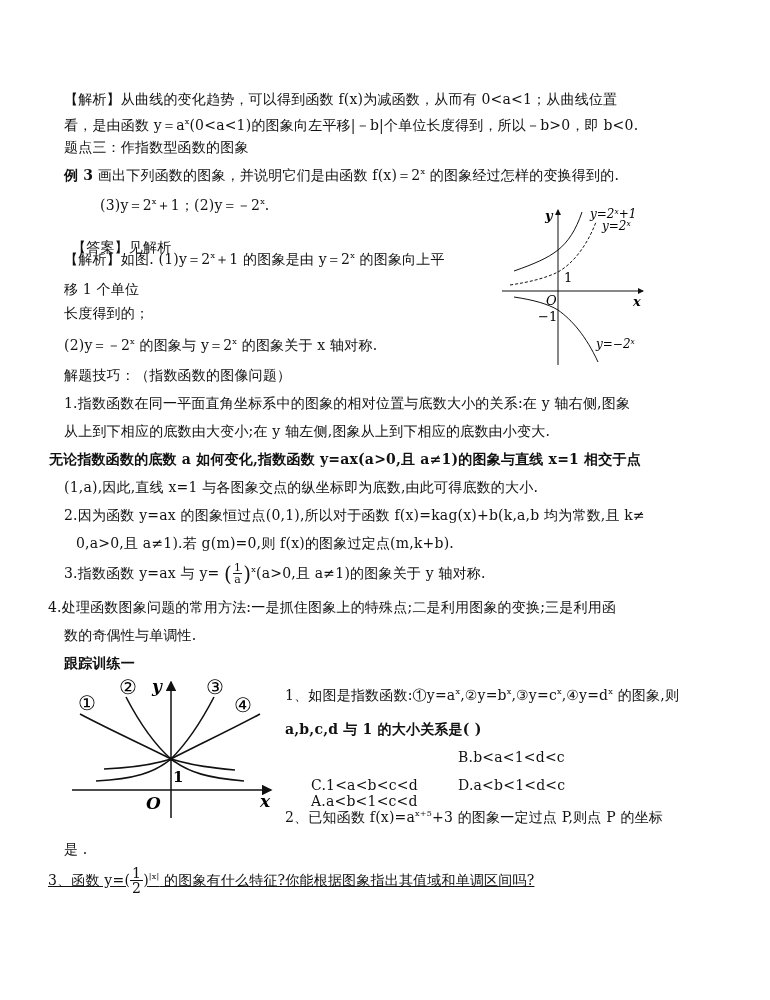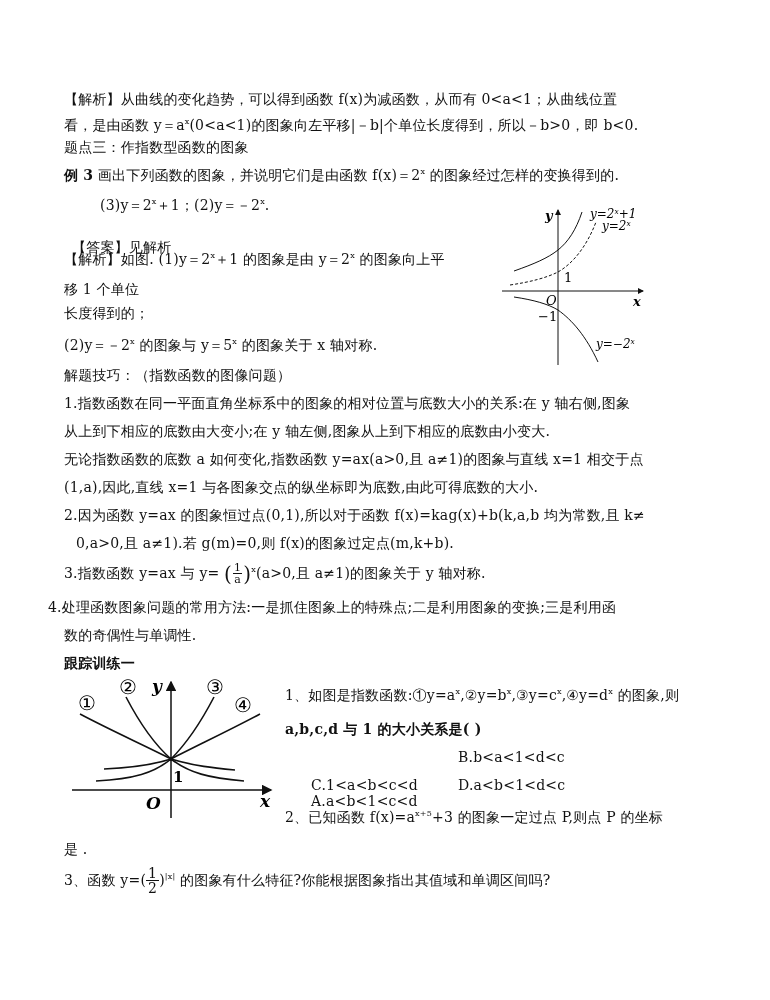--- a/index.html
+++ b/index.html
@@ -22,21 +22,21 @@
 <div class="ln" style="left:64px;top:90px;">【解析】从曲线的变化趋势，可以得到函数 f(x)为减函数，从而有 0&lt;a&lt;1；从曲线位置</div>
 <div class="ln" style="left:64px;top:116px;"><span>看，是由函数 y＝a</span><sup>x</sup><span>(0&lt;a&lt;1)的图象向左平移|－b|个单位长度得到，所以－b&gt;0，即 b&lt;0.</span></div>
 <div class="ln" style="left:64px;top:138px;">题点三：作指数型函数的图象</div>
 
 <div class="ln" style="left:64px;top:166px;"><span class="b">例 3</span><span> 画出下列函数的图象，并说明它们是由函数 f(x)＝2</span><sup>x</sup><span> 的图象经过怎样的变换得到的.</span></div>
 <div class="ln" style="left:100px;top:196px;"><span>(3)y＝2</span><sup>x</sup><span>＋1；(2)y＝－2</span><sup>x</sup><span>.</span></div>
 <div class="ln" style="left:64px;top:238px;margin-left:8px;"><span>【答案】</span><span>见解析</span></div>
 <div class="ln" style="left:64px;top:250px;"><span>【解析】</span><span>如图. (1)y＝2</span><sup>x</sup><span>＋1 的图象是由 y＝2</span><sup>x</sup><span> 的图象向上平</span></div>
 <div class="ln" style="left:64px;top:280px;">移 1 个单位</div>
 <div class="ln" style="left:64px;top:304px;">长度得到的；</div>
-<div class="ln" style="left:64px;top:336px;"><span>(2)y＝－2</span><sup>x</sup><span> 的图象与 y＝5</span><sup>x</sup><span> 的图象关于 x 轴对称.</span></div>
+<div class="ln" style="left:64px;top:336px;"><span>(2)y＝－2</span><sup>x</sup><span> 的图象与 y＝2</span><sup>x</sup><span> 的图象关于 x 轴对称.</span></div>
 
 <svg style="position:absolute;left:490px;top:190px;" width="180" height="180" viewBox="0 0 180 180">
   <defs>
     <marker id="arr1" markerWidth="6" markerHeight="6" refX="5" refY="3" orient="auto">
         <path d="M0,0 L6,3 L0,6 z" fill="#111"></path>
       </marker>
   </defs>
   <line x1="12" y1="101" x2="153" y2="101" stroke="#111" stroke-width="1" marker-end="url(#arr1)"></line>
   <line x1="68" y1="175" x2="68" y2="20" stroke="#111" stroke-width="1" marker-end="url(#arr1)"></line>
   <path d="M24,81 C44,74 58,68 68,60 C78,52 86,40 92,22" fill="none" stroke="#111" stroke-width="1"></path>
@@ -48,21 +48,21 @@
   <text x="74" y="92" font-size="13">1</text>
   <text x="48" y="131" font-size="13">−1</text>
   <text x="100" y="28" font-size="12" font-style="italic">y=2ˣ+1</text>
   <text x="112" y="40" font-size="12" font-style="italic">y=2ˣ</text>
   <text x="106" y="158" font-size="12" font-style="italic">y=−2ˣ</text>
 </svg>
 
 <div class="ln" style="left:64px;top:366px;">解题技巧：（指数函数的图像问题）</div>
 <div class="ln" style="left:64px;top:394px;">1.指数函数在同一平面直角坐标系中的图象的相对位置与底数大小的关系:在 y 轴右侧,图象</div>
 <div class="ln" style="left:64px;top:422px;">从上到下相应的底数由大变小;在 y 轴左侧,图象从上到下相应的底数由小变大.</div>
-<div class="ln" style="left:64px;top:450px;">无论指数函数的底数 a 如何变化,指数函数 y=ax(a&gt;0,且 a≠1)的图象与直线 x=1 相交于点</div>
+<div class="ln" style="left:49px;top:450px;font-weight:bold;">无论指数函数的底数 a 如何变化,指数函数 y=ax(a&gt;0,且 a≠1)的图象与直线 x=1 相交于点</div>
 <div class="ln" style="left:64px;top:478px;">(1,a),因此,直线 x=1 与各图象交点的纵坐标即为底数,由此可得底数的大小.</div>
 <div class="ln" style="left:64px;top:506px;">2.因为函数 y=ax 的图象恒过点(0,1),所以对于函数 f(x)=kag(x)+b(k,a,b 均为常数,且 k≠</div>
 <div class="ln" style="left:64px;top:534px;margin-left:12px;">0,a&gt;0,且 a≠1).若 g(m)=0,则 f(x)的图象过定点(m,k+b).</div>
 <div class="ln" style="left:64px;top:562px;"><span>3.指数函数 y=ax 与 y= </span><span class="paren">(</span><span class="frac"><span class="num">1</span><span class="den">a</span></span><span class="paren">)</span><sup>x</sup><span>(a&gt;0,且 a≠1)的图象关于 y 轴对称.</span></div>
 <div class="ln" style="left:48px;top:598px;">4.处理函数图象问题的常用方法:一是抓住图象上的特殊点;二是利用图象的变换;三是利用函</div>
 <div class="ln" style="left:64px;top:626px;">数的奇偶性与单调性.</div>
 
 <div class="ln b" style="left:64px;top:654px;">跟踪训练一</div>
 
 <svg style="position:absolute;left:64px;top:672px;" width="215" height="150" viewBox="0 0 215 150">
@@ -92,13 +92,13 @@
 <div class="ln" style="left:285px;top:720px;font-weight:bold;">a,b,c,d 与 1 的大小关系是(      )</div>
 
 <div class="ln" style="left:311px;top:792px;"><span>A.</span><span>a&lt;b&lt;1&lt;c&lt;d</span></div>
 <div class="ln" style="left:458px;top:748px;"><span>B.</span><span>b&lt;a&lt;1&lt;d&lt;c</span></div>
 <div class="ln" style="left:311px;top:776px;"><span>C.</span><span>1&lt;a&lt;b&lt;c&lt;d</span></div>
 <div class="ln" style="left:458px;top:776px;"><span>D.</span><span>a&lt;b&lt;1&lt;d&lt;c</span></div>
 
 <div class="ln" style="left:285px;top:808px;"><span>2、已知函数 f(x)=a</span><sup>x+5</sup><span>+3 的图象一定过点 P,则点 P 的坐标</span></div>
 <div class="ln" style="left:64px;top:840px;">是      .</div>
 
-<div class="ln" style="left:64px;top:866px;"><span>3、函数 y=(</span><span class="bigfrac"><span class="num">1</span><span class="den">2</span></span><span>)</span><sup>|x|</sup><span>  的图象有什么特征?你能根据图象指出其值域和单调区间吗?</span></div>
+<div class="ln" style="left:48px;top:866px;text-decoration:underline;"><span>3、函数 y=(</span><span class="bigfrac"><span class="num">1</span><span class="den">2</span></span><span>)</span><sup>|x|</sup><span>  的图象有什么特征?你能根据图象指出其值域和单调区间吗?</span></div>
 
 </body></html>

